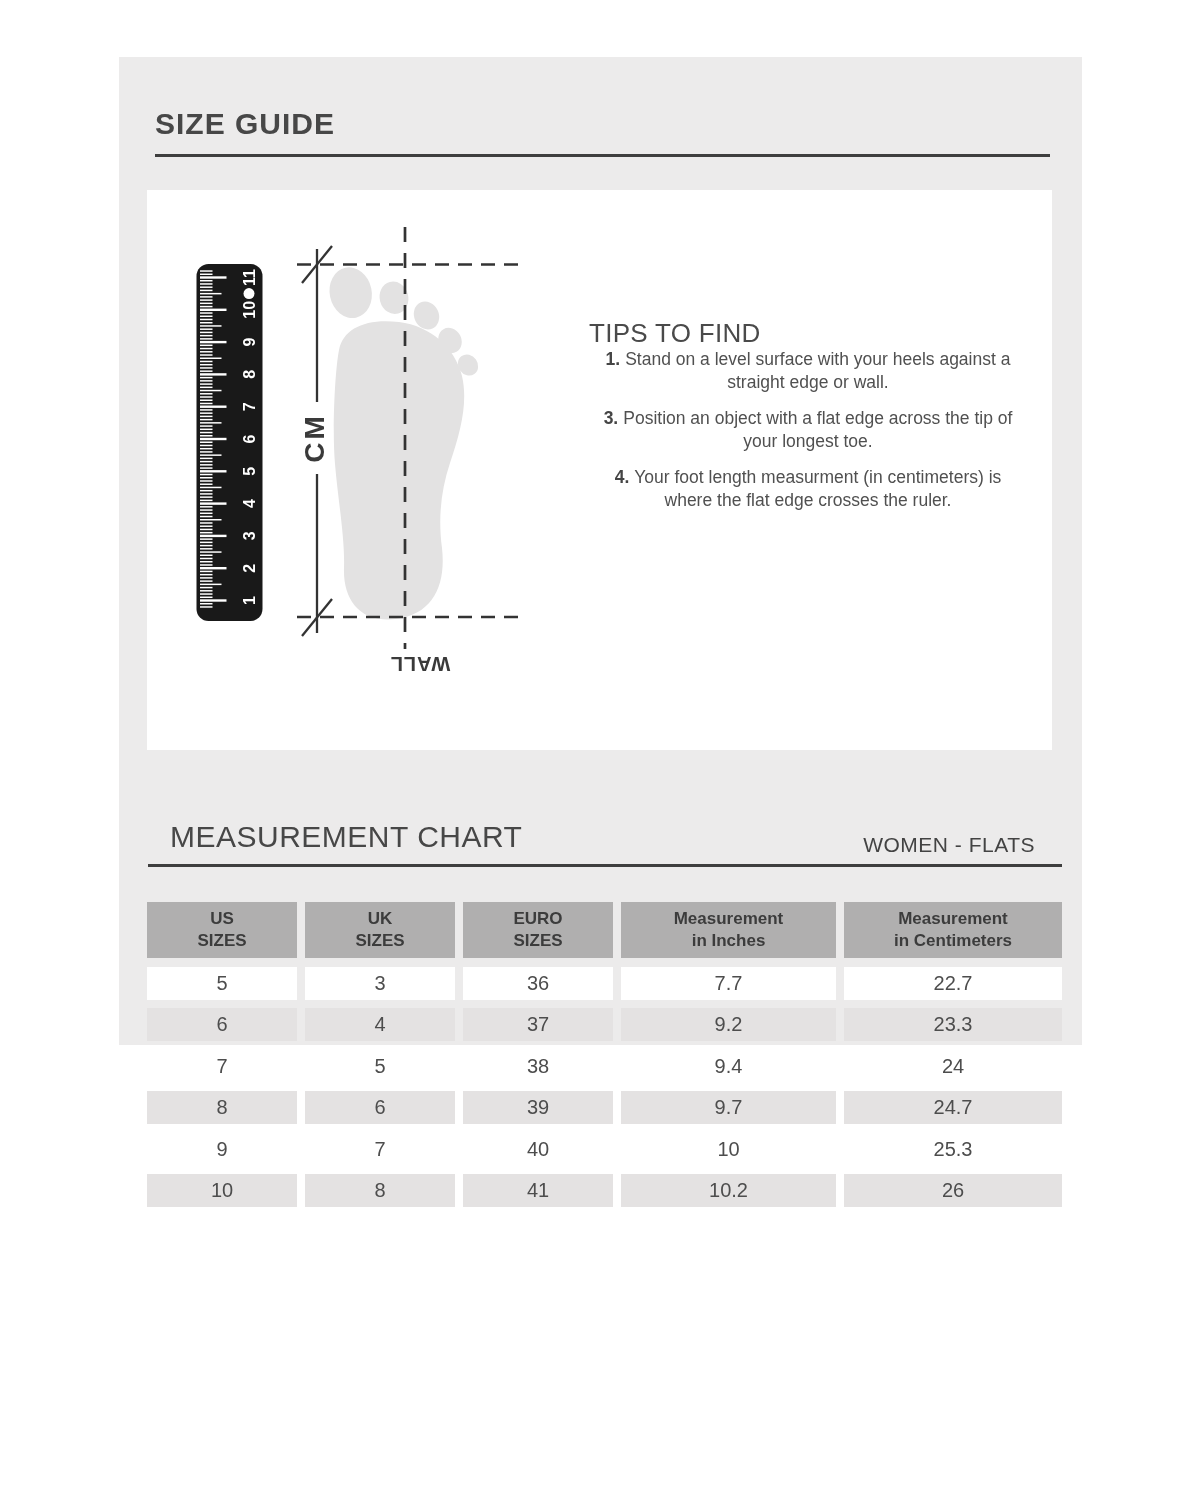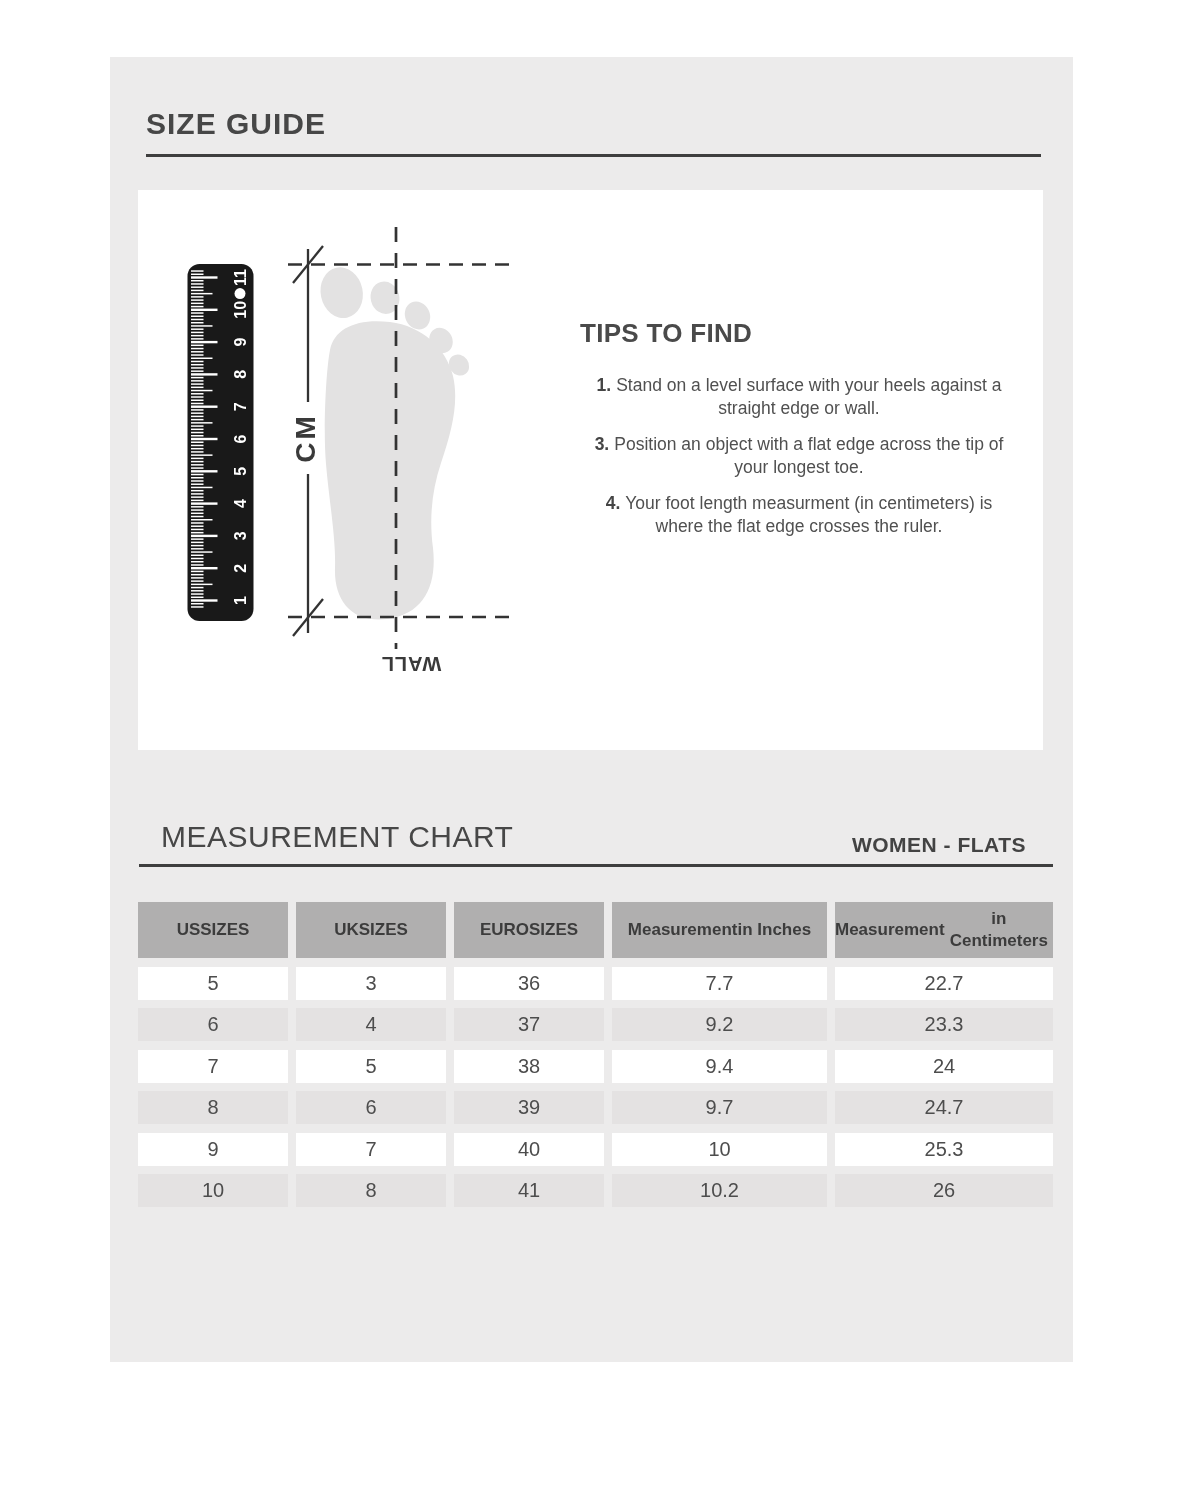--- a/index.html
+++ b/index.html
@@ -3,44 +3,44 @@
 <meta charset="utf-8">
 <style>
   :root{
     --card-bg:#ECEBEB; --panel-bg:#FFFFFF; --heading-ink:#474747; --body-text:#505050;
     --rule:#3E3E3E; --table-header-bg:#B0AFAF; --table-row-alt:#E4E2E2; --table-text:#4D4D4D;
     --foot-gray:#E3E2E2; --ruler-black:#191919; --diagram-ink:#333333;
   }
   *{margin:0;padding:0;box-sizing:border-box;}
   body{font-family:"Liberation Sans", sans-serif; background:#fff;}
   .stage{position:relative;width:1200px;height:1511px;background:#ffffff;overflow:hidden;}
-  .card{position:absolute;left:110px;top:57px;width:963px;height:1305px;background:var(--card-bg);}
+  .card{position:absolute;left:119px;top:57px;width:963px;height:988px;background:var(--card-bg);}
   .page-title{position:absolute;left:36px;top:50px;font-size:30px;font-weight:700;
     letter-spacing:1px;color:var(--heading-ink);}
   .rule{position:absolute;height:2.5px;background:var(--rule);}
   .rule-1{left:36px;top:97px;width:895px;}
   .rule-2{left:29px;top:807px;width:914px;}
   .panel{position:absolute;left:28px;top:133px;width:905px;height:560px;background:var(--panel-bg);}
   .panel svg{position:absolute;left:0;top:0;}
 
   .tips{position:absolute;left:442px;top:128px;width:438px;color:var(--body-text);}
-  .tips-heading{font-size:26px;line-height:30px;font-weight:700;color:#4A4A4A;
-    letter-spacing:0.3px;margin-bottom:26px;}
+  .tips-heading{font-size:26px;line-height:30px;font-weight:400;color:#4A4A4A;
+    letter-spacing:0.3px;}
   .tip{font-size:17.5px;line-height:23px;margin-bottom:13px;color:var(--body-text);text-align:center;}
   .tip b{color:#454545;margin-right:5px;}
 
   .chart-heading{position:absolute;left:51px;top:763px;font-size:30px;font-weight:400;
     letter-spacing:0.5px;color:var(--heading-ink);}
-  .chart-category{position:absolute;right:47px;top:776px;font-size:21px;font-weight:700;
+  .chart-category{position:absolute;right:47px;top:776px;font-size:21px;font-weight:400;
     letter-spacing:0.5px;color:#434343;}
 
   .size-table{position:absolute;left:28px;top:845px;display:grid;
     grid-template-columns:150px 150px 150px 215px 218px;
     grid-template-rows:56px repeat(6,33px); gap:8.5px 8px;}
-  .th{background:var(--table-header-bg);color:#3C3C3C;display:flex;flex-direction:row;
+  .th{background:var(--table-header-bg);color:#3C3C3C;display:flex;flex-direction:column;
     align-items:center;justify-content:center;text-align:center;font-size:17px;
     font-weight:700;line-height:1.3;}
   .td{background:#ffffff;display:flex;align-items:center;justify-content:center;
     font-size:20px;color:var(--table-text);}
   .td.alt{background:var(--table-row-alt);}
 
   .dash-h{stroke:var(--diagram-ink);stroke-width:2.3;stroke-dasharray:14 9;}
   .dash-v{stroke:var(--diagram-ink);stroke-width:2.7;stroke-dasharray:15 11;}
   .solid{stroke:var(--diagram-ink);stroke-width:2.3;}
   .svg-label{fill:#3A3A3A;font-family:"Liberation Sans",sans-serif;}

